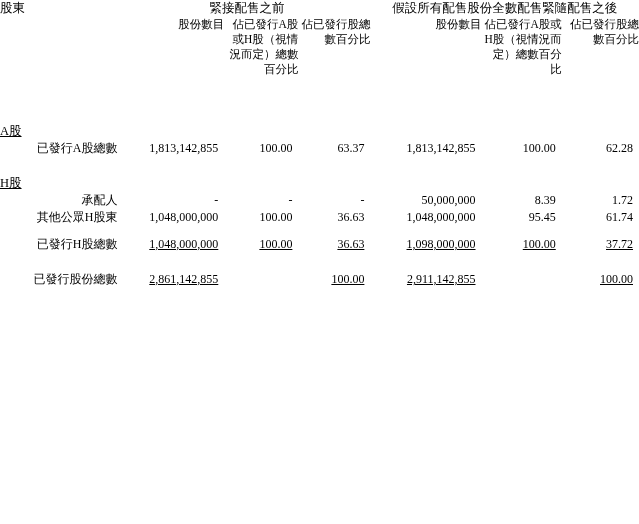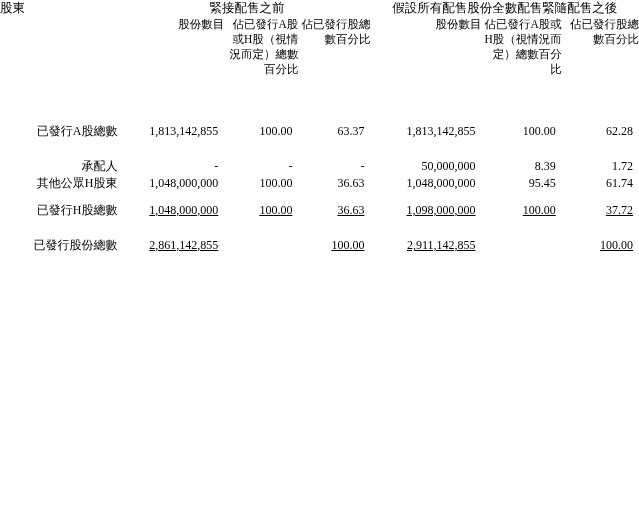--- a/index.html
+++ b/index.html
@@ -125,34 +125,40 @@
         <td>佔已發行股總數百分比</td>
         <td>股份數目</td>
         <td>佔已發行A股或H股（視情況而定）總數百分比</td>
         <td>佔已發行股總數百分比</td>
       </tr>
 
       <tr class="spacer-row">
         <td colspan="7"></td>
       </tr>
 
+      <tr>
+        <td class="sec-label" colspan="7">A股</td>
+      </tr>
       <tr class="row bold">
         <td class="lbl">已發行A股總數</td>
         <td class="num">1,813,142,855</td>
         <td class="num">100.00</td>
         <td class="num">63.37</td>
         <td class="num">1,813,142,855</td>
         <td class="num">100.00</td>
         <td class="num">62.28</td>
       </tr>
 
       <tr class="gap-md">
           <td colspan="7"></td>
         </tr>
 
+      <tr>
+        <td class="sec-label" colspan="7">H股</td>
+      </tr>
       <tr class="row">
         <td class="lbl">承配人</td>
         <td class="num">-</td>
         <td class="num">-</td>
         <td class="num">-</td>
         <td class="num">50,000,000</td>
         <td class="num">8.39</td>
         <td class="num">1.72</td>
       </tr>
       <tr class="row">

